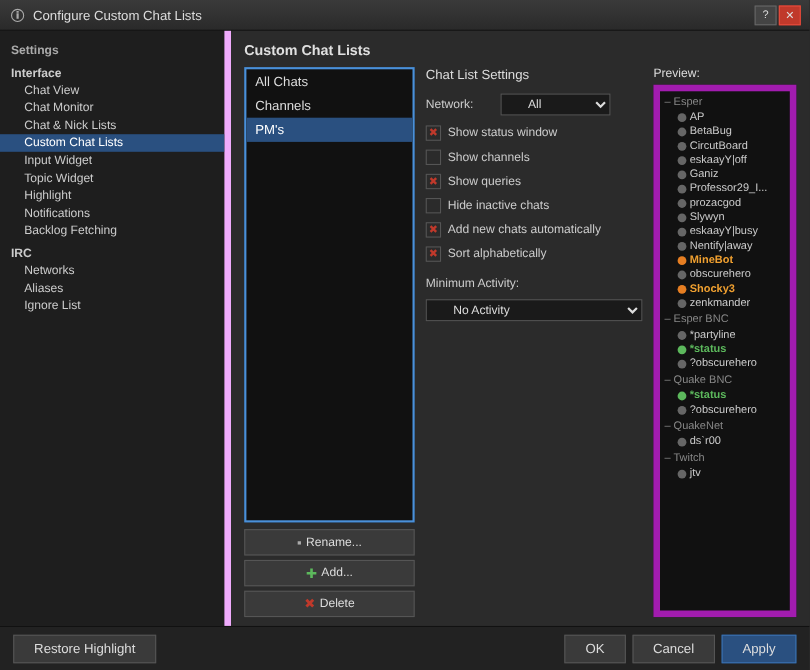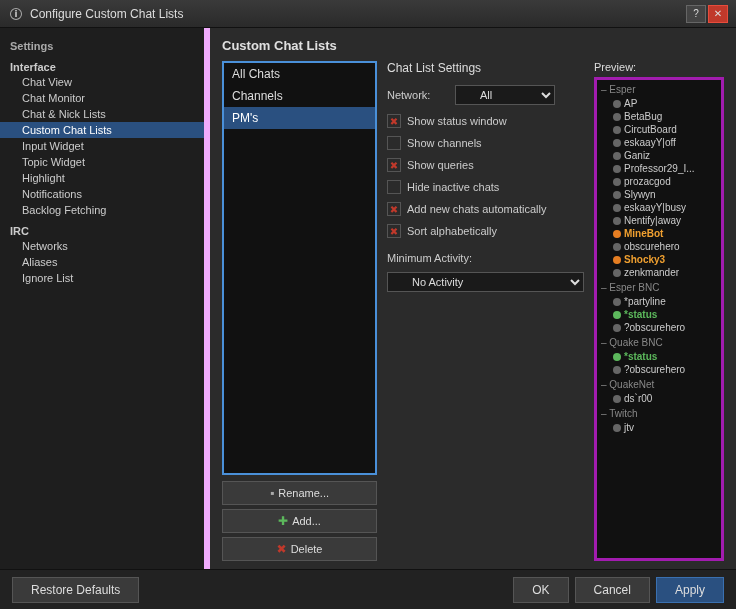--- a/index.html
+++ b/index.html
@@ -242,21 +242,21 @@
       display: flex;
       flex-direction: column;
     }
     .preview-title {
       font-size: 11px;
       color: #ddd;
       margin-bottom: 4px;
     }
     .preview-box {
       background: #111;
-      border: 3px solid #a21caf;
+      border: 6px solid #a21caf;
       flex: 1;
       overflow-y: auto;
       padding: 4px;
       font-size: 10px;
     }
     .preview-network {
       color: #aaa;
       margin-bottom: 2px;
       font-size: 10px;
     }
@@ -558,20 +558,20 @@
             </div>
         </div>
       </div>
 
     </div>
   </div>
 </div>
 
 <div class="bottom-bar">
   <div class="bottom-left">
-    <button class="bottom-btn">Restore Defaults</button>
+    <button class="bottom-btn">Restore Highlight</button>
   </div>
   <div class="bottom-right">
     <button class="bottom-btn">OK</button>
     <button class="bottom-btn">Cancel</button>
     <button class="bottom-btn apply">Apply</button>
   </div>
 </div>
 
 </body></html>

